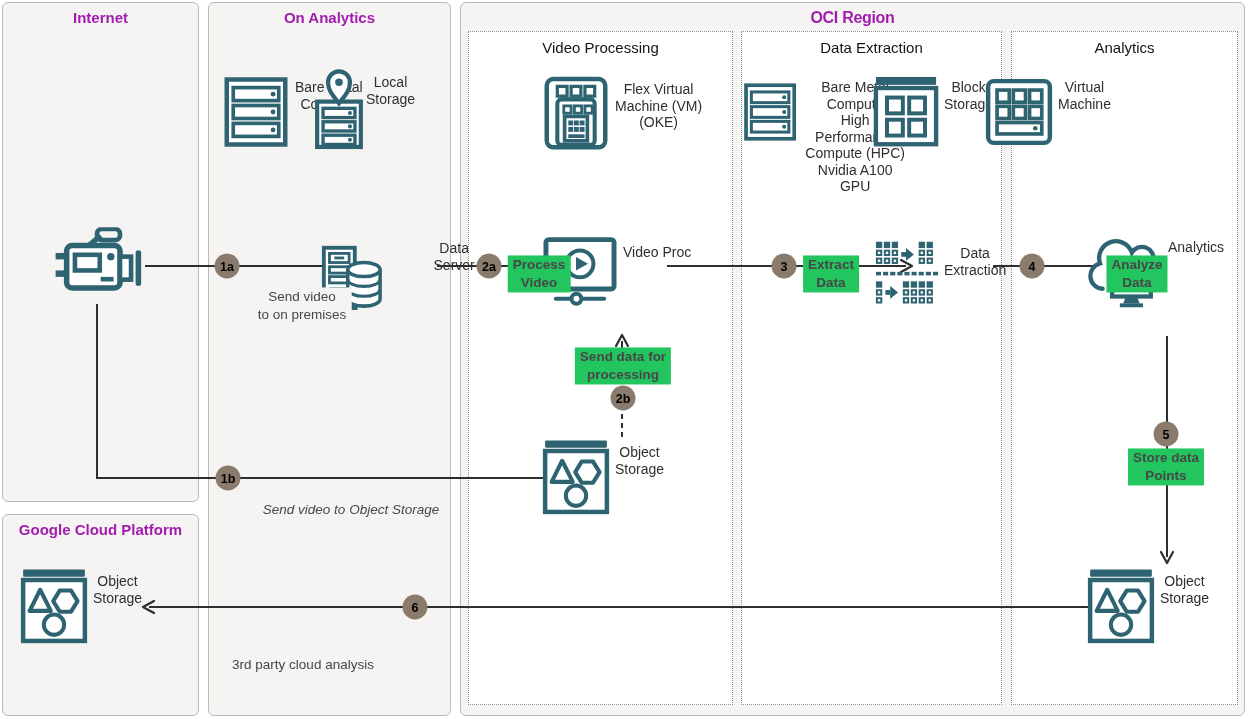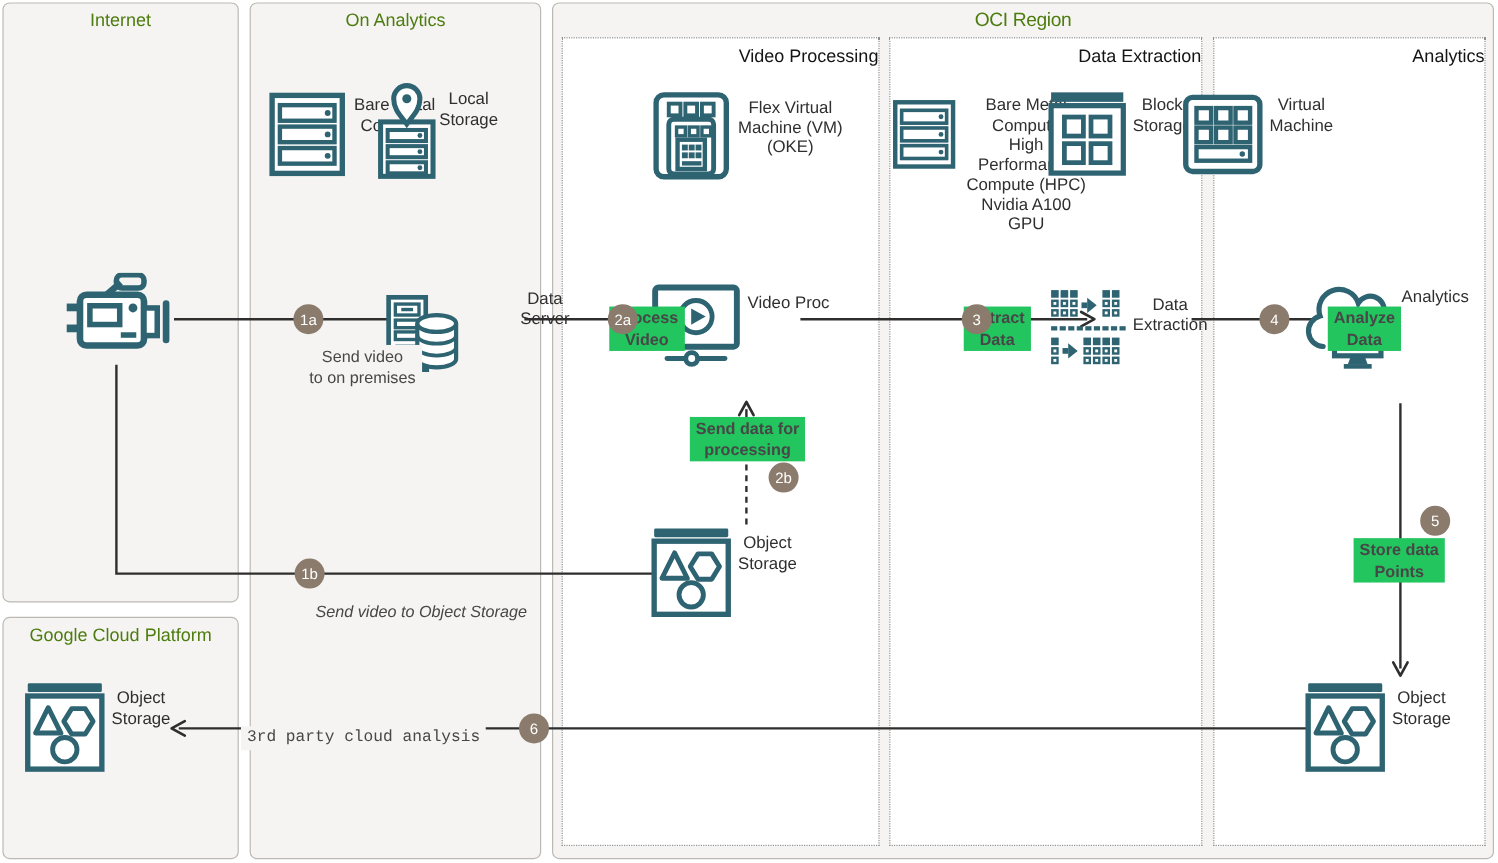--- a/index.html
+++ b/index.html
@@ -1,30 +1,30 @@
 <!DOCTYPE html>
 <html><head>
 <meta charset="utf-8">
 <style>
   html,body{margin:0;padding:0;background:#fff;}
   .canvas{position:relative;width:1248px;height:719px;background:#fff;
           font-family:"Liberation Sans",sans-serif;overflow:hidden;}
   .region{position:absolute;background:#f5f4f2;border:1.5px solid #bcb9b3;border-radius:6px;box-sizing:border-box;z-index:1;}
   .subregion{position:absolute;background:#ffffff;border:1.5px dotted #8f8f8f;box-sizing:border-box;z-index:2;}
   .region-title{position:absolute;left:0;right:0;top:6px;text-align:center;
-                font-weight:normal;font-size:15px;color:#4d7c0f;z-index:3;}
+                font-weight:bold;font-size:15px;color:#a21caf;z-index:3;}
   .oci-title{font-size:16px;letter-spacing:-0.3px;}
-  .sub-title{position:absolute;left:0;right:0;top:7px;text-align:right;
+  .sub-title{position:absolute;left:0;right:0;top:7px;text-align:center;
              font-weight:normal;font-size:15px;color:#141414;z-index:3;}
   .overlay{position:absolute;left:0;top:0;z-index:5;pointer-events:none;}
   .node{position:absolute;display:flex;align-items:flex-start;z-index:6;}
   .node-label{margin-top:6px;font-size:14px;line-height:1.18;color:#2f2f2f;text-align:center;white-space:pre-line;}
-  .badge{position:absolute;width:25px;height:25px;border-radius:50%;background:#8a7b6c;color:#ffffff;
-         font-size:12.5px;font-weight:normal;display:flex;align-items:center;justify-content:center;
-         z-index:7;transform:translate(-50%,-50%);margin-left:30px;}
+  .badge{position:absolute;width:25px;height:25px;border-radius:50%;background:#8a7b6c;color:#000000;
+         font-size:12.5px;font-weight:bold;display:flex;align-items:center;justify-content:center;
+         z-index:7;transform:translate(-50%,-50%);}
   .flow-label{position:absolute;transform:translate(-50%,-50%);font-size:13.5px;color:#474747;
               text-align:center;line-height:1.3;white-space:pre-line;padding:1px 5px;z-index:6;}
   .bg-gray{background:#f5f4f2;margin-top:32px;}
   .bg-white{background:#22c55e;font-weight:bold;}
 </style>
 </head>
 <body>
 
 <div class="canvas">
 
@@ -381,15 +381,15 @@
 Video</div>
   <div class="flow-label bg-white" style="left:831px;top:274px;">Extract
 Data</div>
   <div class="flow-label bg-white" style="left:1137px;top:274px;">Analyze
 Data</div>
   <div class="flow-label bg-white" style="left:623px;top:366px;">Send data for
 processing</div>
   <div class="flow-label bg-gray" style="left:351px;top:478px;font-style:italic;">Send video to Object Storage</div>
   <div class="flow-label bg-white" style="left:1166px;top:467px;">Store data
 Points</div>
-  <div class="flow-label bg-gray" style="left:303px;top:583px;font-family:Liberation Mono, monospace;">3rd party cloud analysis</div>
+  <div class="flow-label bg-gray" style="left:303px;top:633px;">3rd party cloud analysis</div>
 
 </div>
 
 </body></html>

